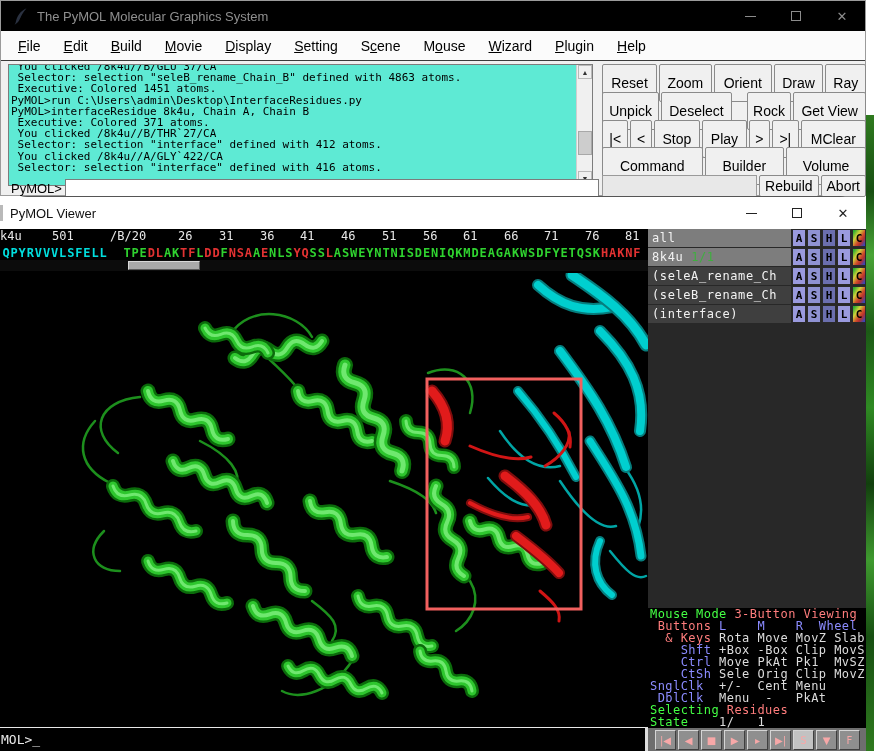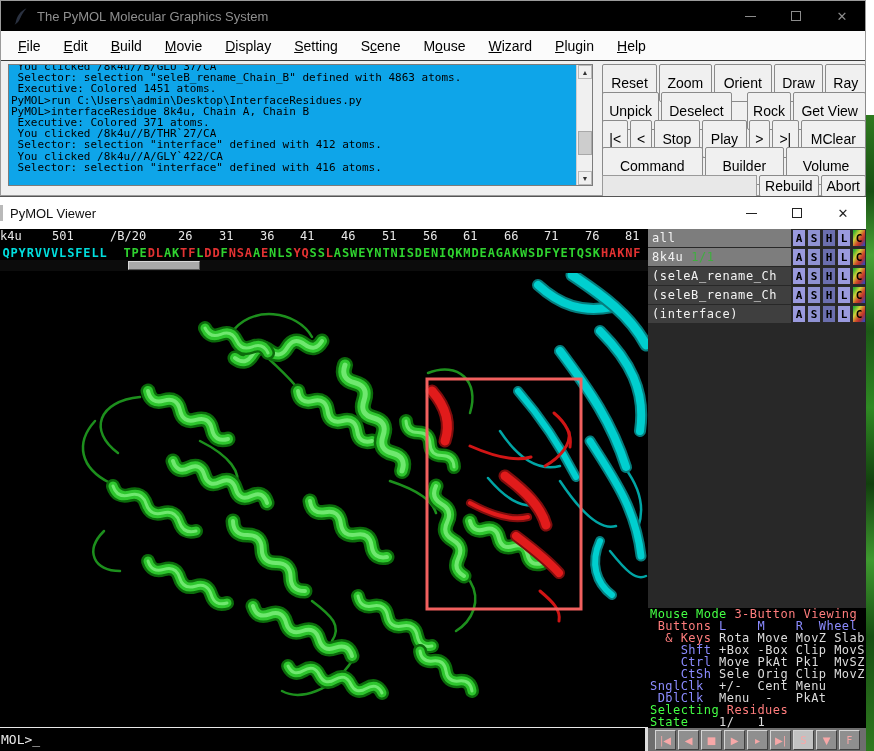--- a/index.html
+++ b/index.html
@@ -18,41 +18,41 @@
   .titlebar .title { font-size:13px; color:#8f8f8f; margin-left:8px; }
   .win-controls { margin-left:auto; display:flex; height:100%; }
   .win-btn { width:46px; height:100%; display:flex; align-items:center; justify-content:center; color:#8c8c8c; font-size:13px; }
   .min-glyph { width:11px; height:1px; background:currentColor; display:block; }
   .max-glyph { width:10px; height:10px; border:1px solid currentColor; display:block; }
   .close-glyph { font-size:13px; line-height:1; }
   .menubar { height:30px; background:#fbfbfb; border-bottom:1px solid #3a3a3a; display:flex; align-items:center; gap:23px; padding-left:17px; }
   .menu-item { font-size:14px; color:#000; cursor:default; }
   .main-body { position:relative; height:132px; }
 
-  .console { position:absolute; left:7px; top:3px; width:585px; height:122px; background:#0ea5e9; border:1px solid #7c7c7c; overflow:hidden; }
+  .console { position:absolute; left:7px; top:3px; width:585px; height:122px; background:#5eead4; border:1px solid #7c7c7c; overflow:hidden; }
   .console-text { position:absolute; left:2px; top:0; right:17px; bottom:0; overflow:hidden; margin-top:-4px;
     font-family:"DejaVu Sans Mono", monospace; font-size:11px; line-height:11.2px; color:#000; white-space:pre; }
   .console-sb { position:absolute; right:0; top:0; width:16px; height:100%; background:#f0f0f0; border-left:1px solid #cfcfcf; }
   .sb-arrow { position:absolute; left:1px; width:14px; height:14px; background:#f0f0f0; border:1px solid #b9b9b9; color:#333; font-size:7px; display:flex; align-items:center; justify-content:center; }
   .sb-up { top:0; } .sb-down { bottom:0; }
   .sb-thumb { position:absolute; left:1px; top:66px; width:14px; height:24px; background:#cdcdcd; border:1px solid #a8a8a8; }
 
   .prompt-row { position:absolute; left:7px; top:118px; width:591px; height:18px; display:flex; align-items:center; }
   .prompt-label { font-size:13px; color:#000; padding:0 3px 0 3px; white-space:pre; }
   .prompt-input { flex:1; height:18px; border:1px solid #7c7c7c; background:#fff; font-family:"DejaVu Sans Mono", monospace; font-size:11px; padding:0 3px; outline:none; }
 
   .btn-panel { position:absolute; left:601px; top:3px; width:264px; height:133px; display:flex; flex-direction:column; justify-content:space-between; }
   .btn-row { display:flex; height:25px; gap:2px; }
   .wbtn { background:#f0f0f0; border:1px solid #8a8a8a; border-radius:2px; font-family:"Liberation Sans",sans-serif; font-size:14px; color:#000; display:flex; align-items:center; justify-content:center; padding:18px 2px; white-space:nowrap; overflow:hidden; }
   .progress-row { display:flex; height:22px; gap:2px; }
   .progress-bar { flex:1; background:#e8e8e8; border:1px solid #9a9a9a; }
   .wbtn.small { flex:0 0 auto; padding:0 5px; }
 
   
-  .viewer-window { position:absolute; left:0; top:196px; width:866px; height:555px; background:#000; border-top:1px solid #555; }
+  .viewer-window { position:absolute; left:0; top:196px; width:866px; height:555px; background:#000; border-top:1px solid #555;border-radius:28px; }
   .v-titlebar { height:32px; background:#fff; display:flex; align-items:center; padding-left:10px; position:relative; }
   .v-titlebar .title { font-size:13px; color:#111; }
   .v-titlebar .win-btn { color:#222; }
   .v-icon-sliver { position:absolute; left:0; top:8px; width:3px; height:16px; background:#b9b9b9; }
 
   .seq-bar { position:absolute; left:0; top:32px; width:648px; height:44px; background:#000; overflow:hidden; }
   .ruler-label { position:absolute; top:0; font-family:"DejaVu Sans Mono",monospace; font-size:12px; color:#e8e8e8; white-space:pre; }
   .seq-row { position:absolute; top:14px; height:14px; white-space:nowrap; }
   #seq-a { left:2px; } #seq-b { left:123px; }
   .seq-char { display:inline-block; width:8.1px; text-align:center; font-family:"DejaVu Sans Mono",monospace; font-size:12px; font-weight:bold; }
@@ -125,20 +125,24 @@
         <span class="menu-item"><u>H</u>elp</span>
       </div>
     <div class="main-body">
       <div class="console">
         <div class="console-text" id="console-text"><div class="console-line"> You clicked /8k4u//B/GLU`37/CA</div><div class="console-line"> Selector: selection "seleB_rename_Chain_B" defined with 4863 atoms.</div><div class="console-line"> Executive: Colored 1451 atoms.</div><div class="console-line">PyMOL&gt;run C:\Users\admin\Desktop\InterfaceResidues.py</div><div class="console-line">PyMOL&gt;interfaceResidue 8k4u, Chain A, Chain B</div><div class="console-line"> Executive: Colored 371 atoms.</div><div class="console-line"> You clicked /8k4u//B/THR`27/CA</div><div class="console-line"> Selector: selection "interface" defined with 412 atoms.</div><div class="console-line"> You clicked /8k4u//A/GLY`422/CA</div><div class="console-line"> Selector: selection "interface" defined with 416 atoms.</div></div>
         <div class="console-sb">
           <div class="sb-arrow sb-up">▲</div>
           <div class="sb-thumb"></div>
           <div class="sb-arrow sb-down">▼</div>
         </div>
+      </div>
+      <div class="prompt-row">
+        <span class="prompt-label">PyMOL&gt;</span>
+        <input class="prompt-input" value="" style="">
       </div>
       <div class="btn-panel" id="btn-panel">
           <div class="btn-row">
             <button class="wbtn" style="flex-grow: 9;">Reset</button>
             <button class="wbtn" style="flex-grow: 8;">Zoom</button>
             <button class="wbtn" style="flex-grow: 10;">Orient</button>
             <button class="wbtn" style="flex-grow: 8;">Draw</button>
             <button class="wbtn" style="flex-grow: 7;">Ray</button>
           </div>
           <div class="btn-row">

